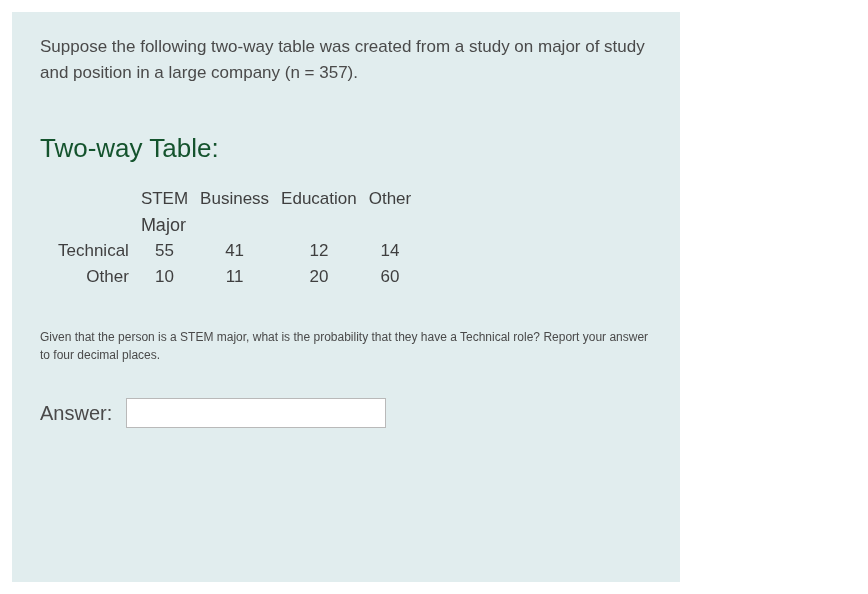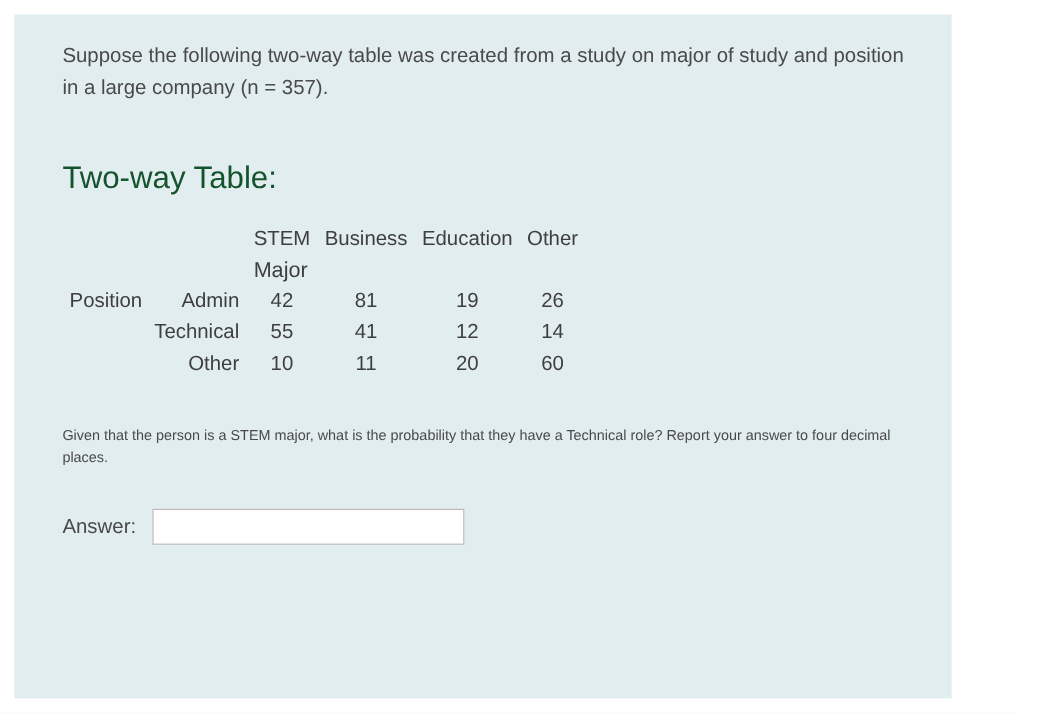--- a/index.html
+++ b/index.html
@@ -7,22 +7,22 @@
       padding: 0;
       box-sizing: border-box;
     }
     body {
       font-family: Arial, Helvetica, sans-serif;
       background: #ffffff;
       padding: 12px;
     }
     .question-panel {
       background: #e1edee;
-      padding: 22px 28px 32px 40px;
-      width: 781px;
+      padding: 22px 28px 32px 28px;
+      width: 668px;
       min-height: 570px;
     }
     .question-text {
       color: #4a4a4a;
       font-size: 17px;
       line-height: 1.5;
       margin-bottom: 48px;
     }
     .section-heading {
       color: #14532d;
@@ -60,21 +60,21 @@
       line-height: 1.5;
       margin-bottom: 34px;
     }
     .answer-row {
       display: flex;
       align-items: center;
       gap: 14px;
     }
     .answer-label {
       color: #4a4a4a;
-      font-size: 17px;
+      font-size: 20px;
     }
     .answer-input {
       width: 260px;
       height: 30px;
       border: 1px solid #b9b9b9;
       background: #ffffff;
       padding: 4px 6px;
       font-size: 15px;
     }
   </style>
@@ -96,28 +96,20 @@
       <td>Business</td>
       <td>Education</td>
       <td>Other</td>
     </tr>
     <tr>
       <td></td>
       <td></td>
       <td colspan="4" class="col-header-top">Major</td>
     </tr>
     <tr>
-      <td class="row-label-main">Position</td>
-      <td class="row-label">Admin</td>
-      <td>42</td>
-      <td>81</td>
-      <td>19</td>
-      <td>26</td>
-    </tr>
-    <tr>
       <td></td>
       <td class="row-label">Technical</td>
       <td>55</td>
       <td>41</td>
       <td>12</td>
       <td>14</td>
     </tr>
     <tr>
       <td></td>
       <td class="row-label">Other</td>

